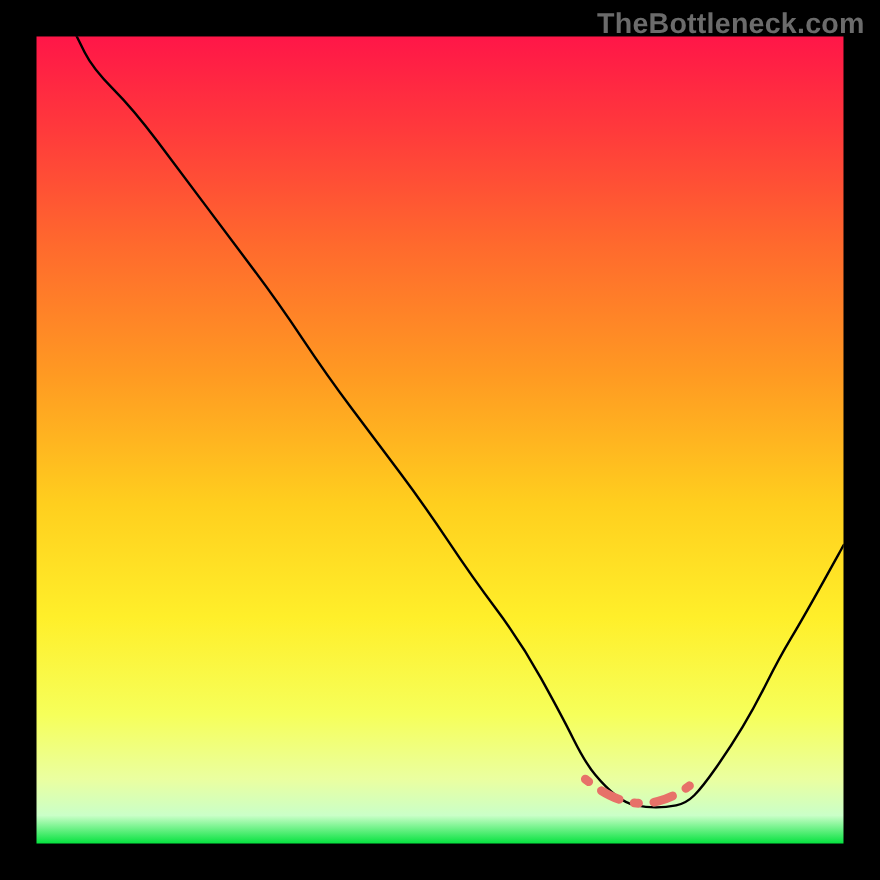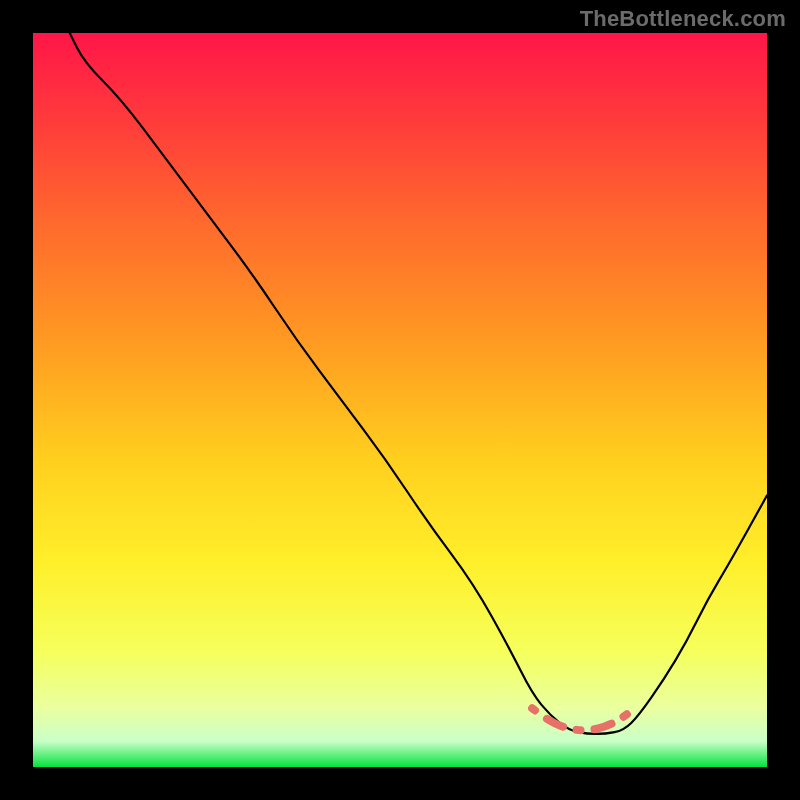--- a/index.html
+++ b/index.html
@@ -8,21 +8,21 @@
     position: relative;
     width: 800px;
     height: 800px;
     background: #000;
   }
   .watermark {
     position: absolute;
     top: 6px;
     right: 14px;
     font-family: Arial, Helvetica, sans-serif;
-    font-size: 22px;
+    font-size: 26px;
     font-weight: 600;
     color: #6b6b6b;
     letter-spacing: 0.2px;
     user-select: none;
   }
   .plot {
     position: absolute;
     left: 33px;
     top: 33px;
     width: 734px;

